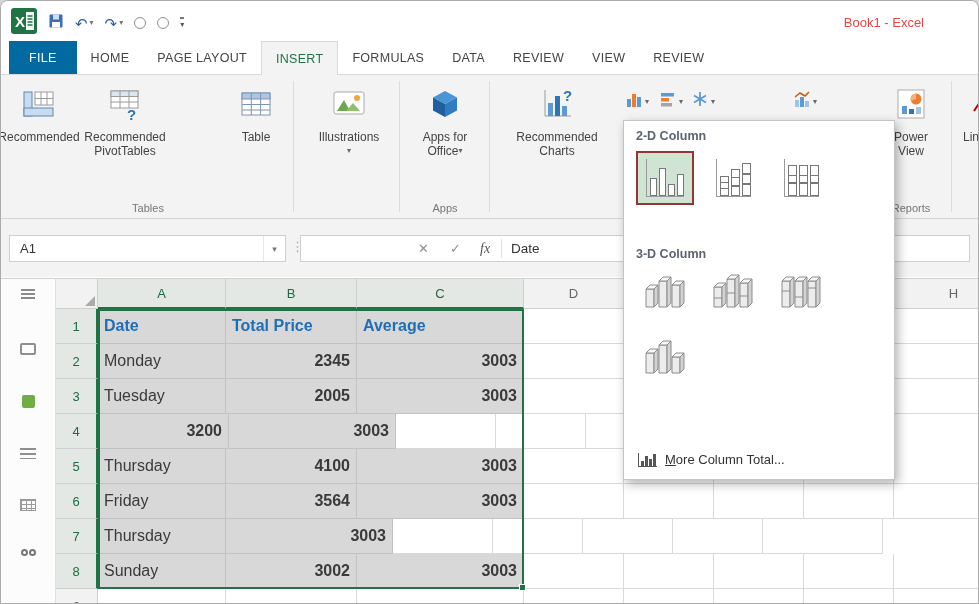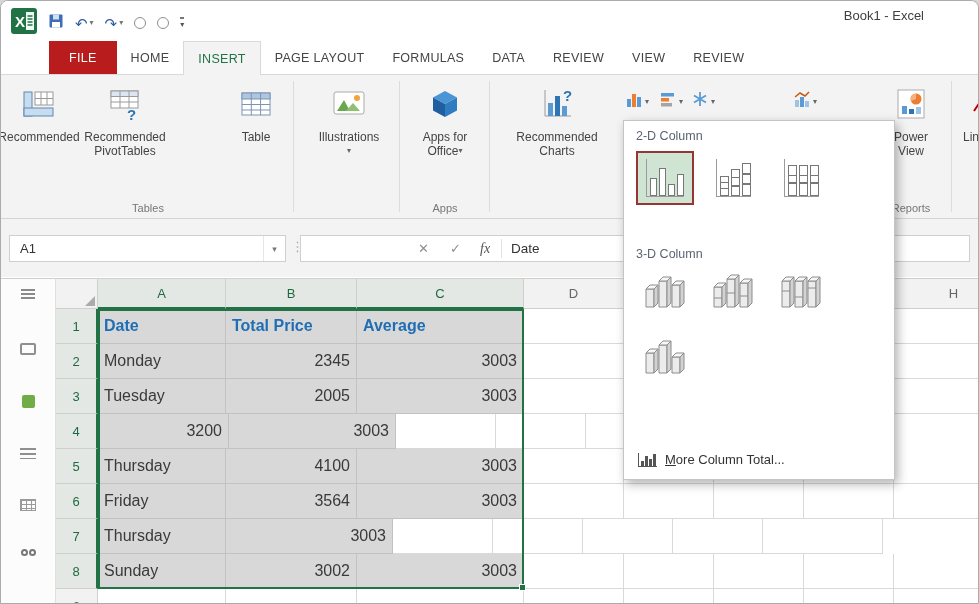--- a/index.html
+++ b/index.html
@@ -7,27 +7,27 @@
   .app { position:relative; width:979px; height:604px; background:#fff; overflow:hidden;
          border:1px solid #ababab; border-radius:8px 8px 0 0; }
 
   
   .titlebar { position:absolute; left:0; top:0; right:0; height:40px; background:#fff; }
   .qat { position:absolute; left:10px; top:7px; display:flex; align-items:center; gap:11px; }
   .qbtn { display:flex; align-items:center; gap:2px; color:#2f5d9e; font-size:15px; line-height:1; }
   .qcircle { width:12px; height:12px; border:1.5px solid #8f8f8f; border-radius:50%; }
   .qarr { font-size:8px; color:#777; }
   .custom { border-top:2px solid #777; padding-top:1px; font-size:8px; color:#555; }
-  .win-title { position:absolute; top:7px; right:54px; font-size:13px; color:#404040; }
+  .win-title { position:absolute; top:14px; right:54px; font-size:13px; color:#ef4444; }
 
   
   .tabrow { position:absolute; top:40px; left:0; right:0; height:34px; background:#fff;
             display:flex; align-items:stretch; padding-left:8px; border-bottom:1px solid #d9d9d9; }
   .tab { display:flex; align-items:center; padding:0 14px; font-size:12.5px; color:#444; letter-spacing:.3px; }
-  .tab.file { background:#b91c1c; color:#fff; padding:0 20px;margin-left:40px; }
+  .tab.file { background:#0369a1; color:#fff; padding:0 20px; }
   .tab.active { position:relative; z-index:2; background:#f3f3f3; color:#217346;
                 border:1px solid #d9d9d9; border-bottom:none; margin-bottom:-1px; }
 
   
   .ribbon { position:absolute; top:74px; left:0; right:0; height:144px; background:#f3f3f3;
             border-bottom:1px solid #d4d4d4; }
   .bigbtn { position:absolute; top:8px; display:flex; flex-direction:column; align-items:center;
             color:#444; font-size:12px; line-height:14px; text-align:center; }
   .bigbtn .ic { height:42px; display:flex; align-items:center; justify-content:center; margin-bottom:5px; }
   .grplabel { position:absolute; bottom:4px; font-size:11px; color:#777; text-align:center; }
@@ -81,30 +81,30 @@
            border-right:1px solid #cfcfcf; border-bottom:1px solid #cfcfcf; }
   .rhead.on { background:#e4e8e4; color:#1e6a42; border-right:2px solid #217346; }
   .corner { flex:none; width:42px; position:relative; background:#f2f2f2;
             border-right:1px solid #cfcfcf; border-bottom:1px solid #cfcfcf; }
   .corner::after { content:""; position:absolute; right:2px; bottom:2px; width:0; height:0;
                    border-left:10px solid transparent; border-bottom:10px solid #ababab; }
   .cwA{width:128px}.cwB{width:131px}.cwC{width:167px}.cwD{width:100px}
   .cwE{width:90px}.cwF{width:90px}.cwG{width:90px}.cwH{width:120px}
   .sel { background:#d8d8d8; border-right:1px solid #c2c2c2; border-bottom:1px solid #c2c2c2; }
   .hd { color:#1f6eb5; font-weight:bold; }
-  .num { justify-content:flex-end; }
+  .num { justify-content:flex-end;font-weight:bold; }
   .selbox { position:absolute; left:42px; top:30px; width:426px; height:280px;
             border:2px solid #217346; z-index:5; pointer-events:none; }
   .handle { position:absolute; right:-4px; bottom:-4px; width:7px; height:7px;
             background:#217346; border:1px solid #fff; pointer-events:auto; }
 
   
   .chart-dd { position:absolute; left:622px; top:119px; width:272px; height:360px; background:#fff;
               border:1px solid #c4c4c4; box-shadow:3px 4px 10px rgba(0,0,0,.3); z-index:60; }
-  .dd-title { position:absolute; left:12px; color:#5b6472; font-weight:normal; font-size:12.5px; }
+  .dd-title { position:absolute; left:12px; color:#5b6472; font-weight:bold; font-size:12.5px; }
   .dd-row { position:absolute; left:12px; display:flex; gap:10px; }
   .dd-item { width:58px; height:54px; display:flex; align-items:flex-end; justify-content:center;
              padding-bottom:6px; border:2px solid transparent; }
   .dd-item.active { background:#cfe4d3; border:2px solid #943634; }
   .c2d { display:flex; align-items:flex-end; gap:2px; height:38px; padding:0 0 0 3px;
          border-left:1px solid #9a9a9a; border-bottom:1px solid #9a9a9a; }
   .c2d i { display:block; width:7px; background:#fff; border:1px solid #777; }
   .stk { background:linear-gradient(to bottom,#fff 0%,#fff 28%,#777 28%,#777 34%,#fff 34%,
                                     #fff 62%,#777 62%,#777 68%,#fff 68%,#fff 100%) !important; }
   .pct { background:linear-gradient(to bottom,#fff 0%,#fff 30%,#777 30%,#777 36%,#fff 36%,
@@ -149,22 +149,22 @@
       <span class="qcircle"></span>
       <span class="qcircle"></span>
       <span class="custom">▾</span>
     </div>
     <div class="win-title">Book1 - Excel</div>
   </div>
 
   <div class="tabrow">
     <div class="tab file">FILE</div>
     <div class="tab">HOME</div>
+    <div class="tab">PAGE LAYOUT</div>
     <div class="tab active">INSERT</div>
-    <div class="tab">PAGE LAYOUT</div>
     <div class="tab">FORMULAS</div>
     <div class="tab">DATA</div>
     <div class="tab">REVIEW</div>
     <div class="tab">VIEW</div>
     <div class="tab">REVIEW</div>
   </div>
 
   <div class="ribbon">
 
     <div class="bigbtn" style="left:6px;width:64px">

